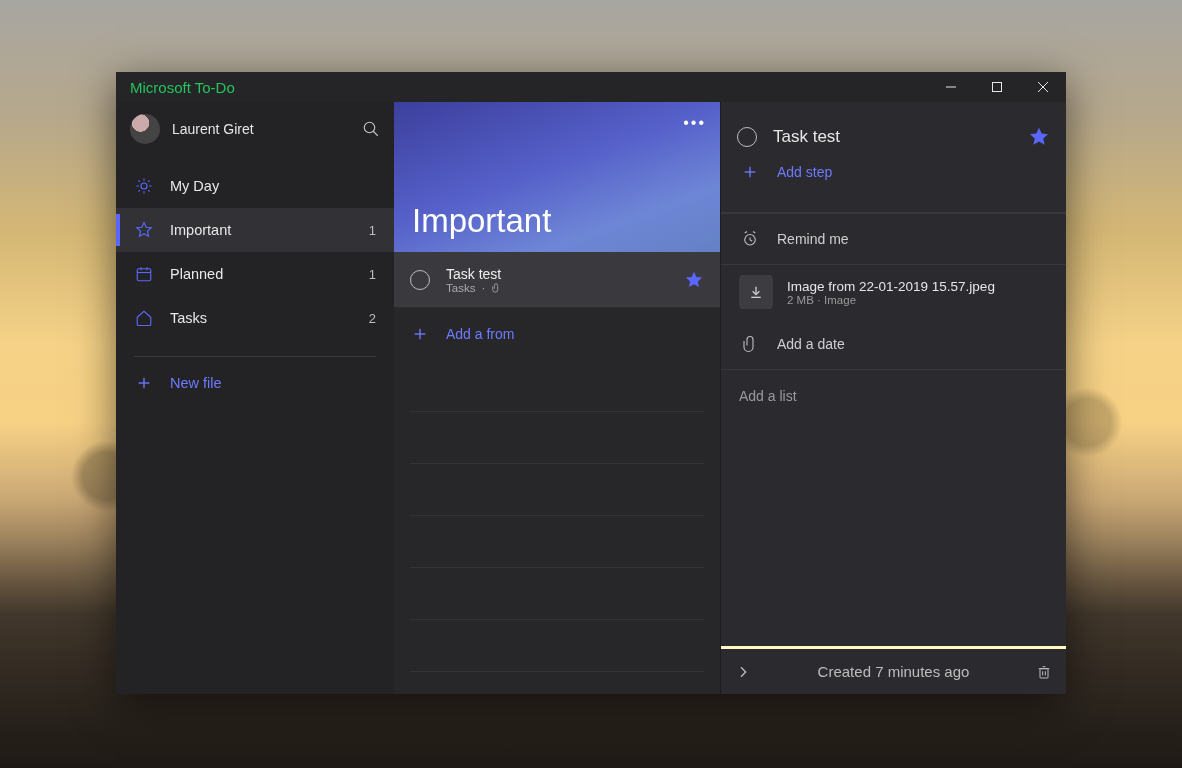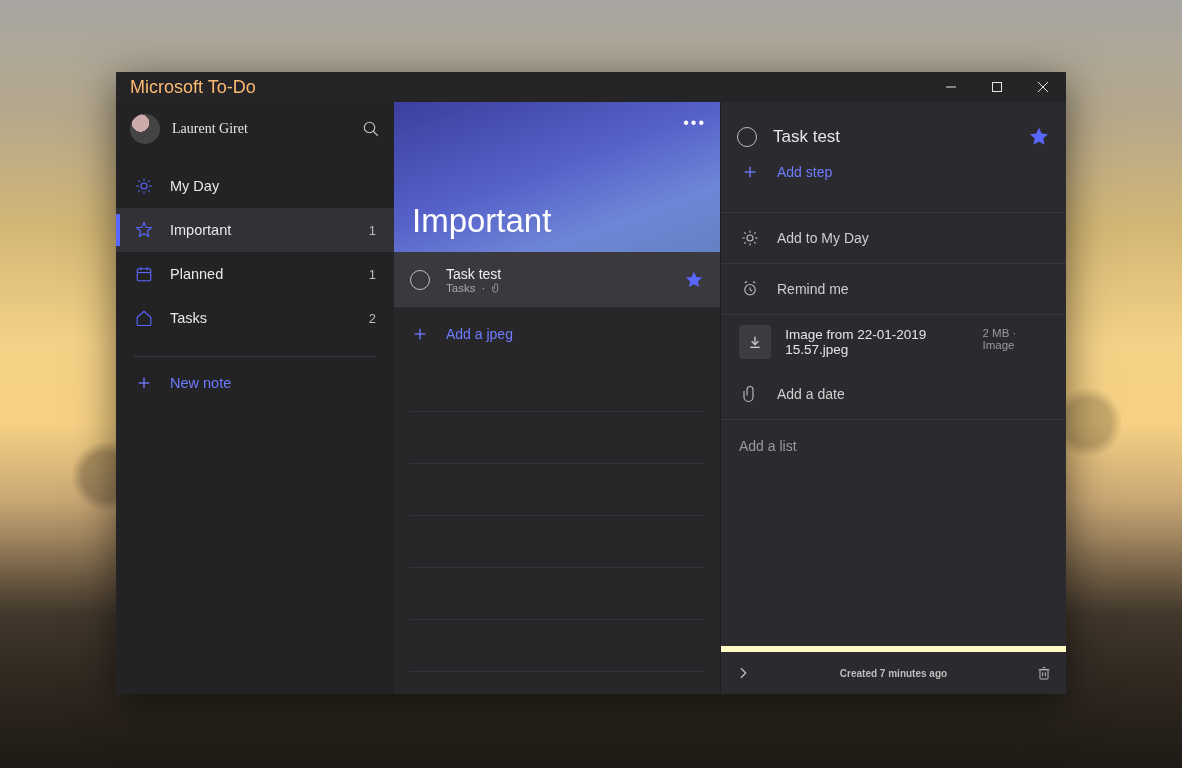--- a/index.html
+++ b/index.html
@@ -21,33 +21,33 @@
   .window {
     position: absolute; top: 72px; left: 116px;
     width: 950px; height: 622px;
     background: rgba(32,32,35,.97);
     box-shadow: 0 10px 40px rgba(0,0,0,.55);
     display: flex; flex-direction: column;
     color: #e6e6e6;
   }
   .titlebar {
     height: 30px; display: flex; align-items: center;
-    padding-left: 14px; font-size: 18px; color: #fdba74;
+    padding-left: 14px; font-size: 15px; color: #22c55e;
   }
   .win-controls { margin-left: auto; display: flex; }
   .win-btn { width: 46px; height: 30px; display:flex; align-items:center; justify-content:center; color:#e6e6e6; }
   .win-btn svg { width: 10px; height: 10px; }
   .content { flex:1; display:flex; min-height:0; }
 
   
   .sidebar { width: 278px; background:#232326; display:flex; flex-direction:column; padding-top:4px; }
   .profile { display:flex; align-items:center; padding:8px 14px 14px 14px; }
   .avatar { width:30px; height:30px; border-radius:50%;
     background: radial-gradient(circle at 35% 30%, #caa 0 30%, #444 31% 100%); }
-  .profile-name { font-size:14px; margin-left:12px;font-family:Liberation Serif, serif; }
+  .profile-name { font-size:14px; margin-left:12px; }
   .profile .search { margin-left:auto; color:#c7c7c7; }
   .nav { padding: 6px 0 12px 0; }
   .nav-item {
     display:flex; align-items:center; height:44px; padding:0 18px 0 18px;
     font-size:14.5px; color:#e8e8e8; position:relative;
   }
   .nav-item.selected { background:#323236; }
   .nav-item.selected::before{
     content:""; position:absolute; left:0; top:6px; bottom:6px; width:4px; background:#5a67ff;
   }
@@ -86,25 +86,25 @@
   .detail-head .chk{ margin-right:16px; }
   .detail-title { font-size:17px; font-weight:500; }
   .detail-head .task-star{ margin-left:auto; }
   .detail-btn { display:flex; align-items:flex-start; height:48px; padding:0 18px; font-size:14px; color:#6d7bff; }
   .detail-btn .ic{ width:22px; margin-right:16px; display:flex; align-items:center; justify-content:center;}
   .d-sep{ height:1px; background:#39393d; margin:0; }
   .detail-opt { display:flex; align-items:center; height:50px; padding:0 18px; font-size:14px; color:#cfcfcf; }
   .detail-opt .ic{ width:22px; margin-right:16px; color:#bdbdbd; display:flex; align-items:center; justify-content:center;}
   .attachment { display:flex; align-items:center; padding:10px 18px; gap:14px; }
   .att-thumb { width:34px; height:34px; background:#3d3d41; border-radius:4px; display:flex; align-items:center; justify-content:center; color:#cfcfcf;}
-  .att-texts{ display:flex; flex-direction:row; }
+  .att-texts{ display:flex; flex-direction:column; }
   .att-name{ font-size:13.5px; color:#e6e6e6; }
   .att-meta{ font-size:11.5px; color:#9a9a9a; }
   .note { padding:18px; font-size:14px; color:#9a9a9a; }
-  .footer { margin-top:auto; height:48px; border-top:6px solid #fef9c3; display:flex; align-items:center; padding:0 14px; color:#bdbdbd; font-size:10px;font-weight:bold;}
+  .footer { margin-top:auto; height:48px; border-top:3px solid #fef9c3; display:flex; align-items:center; padding:0 14px; color:#bdbdbd; font-size:15px;}
   .footer .created{ flex:1; text-align:center; }
   svg { display:block; }
 </style>
 </head>
 <body>
 
 <div class="bg"></div>
 
 <div class="window">
 
@@ -201,21 +201,21 @@
 
       <div class="divider"></div>
 
       <div class="newlist">
         <span class="ic">
           <svg width="16" height="16" viewBox="0 0 24 24">
               <line x1="12" y1="4" x2="12" y2="20" stroke="currentColor" stroke-width="2"></line>
               <line x1="4" y1="12" x2="20" y2="12" stroke="currentColor" stroke-width="2"></line>
             </svg>
         </span>
-        <span>New note</span>
+        <span>New file</span>
       </div>
     </div>
 
     <div class="center">
       <div class="hero">
         <div class="more">
           <span>•••</span>
         </div>
         <div class="hero-title">Important</div>
       </div>
@@ -240,21 +240,21 @@
           </div>
         </div>
 
         <div class="add-task">
           <span class="ic">
             <svg width="16" height="16" viewBox="0 0 24 24">
                 <line x1="12" y1="4" x2="12" y2="20" stroke="currentColor" stroke-width="2"></line>
                 <line x1="4" y1="12" x2="20" y2="12" stroke="currentColor" stroke-width="2"></line>
               </svg>
           </span>
-          <span>Add a jpeg</span>
+          <span>Add a from</span>
         </div>
 
         <div class="ghost-row"></div>
         <div class="ghost-row"></div>
         <div class="ghost-row"></div>
         <div class="ghost-row"></div>
         <div class="ghost-row"></div>
         <div class="ghost-row"></div>
       </div>
     </div>
@@ -275,38 +275,20 @@
           <svg width="16" height="16" viewBox="0 0 24 24">
               <line x1="12" y1="4" x2="12" y2="20" stroke="currentColor" stroke-width="2"></line>
               <line x1="4" y1="12" x2="20" y2="12" stroke="currentColor" stroke-width="2"></line>
             </svg>
         </span>
         <span>Add step</span>
       </div>
 
       <div class="d-sep"></div>
 
-      <div class="detail-opt">
-        <span class="ic">
-          <svg width="18" height="18" viewBox="0 0 24 24">
-              <circle cx="12" cy="12" r="4" fill="none" stroke="currentColor" stroke-width="1.5"></circle>
-              <g stroke="currentColor" stroke-width="1.5">
-                <line x1="12" y1="2" x2="12" y2="5"></line>
-                <line x1="12" y1="19" x2="12" y2="22"></line>
-                <line x1="2" y1="12" x2="5" y2="12"></line>
-                <line x1="19" y1="12" x2="22" y2="12"></line>
-                <line x1="4.5" y1="4.5" x2="6.5" y2="6.5"></line>
-                <line x1="17.5" y1="17.5" x2="19.5" y2="19.5"></line>
-                <line x1="19.5" y1="4.5" x2="17.5" y2="6.5"></line>
-                <line x1="6.5" y1="17.5" x2="4.5" y2="19.5"></line>
-              </g>
-            </svg>
-        </span>
-        <span>Add to My Day</span>
-      </div>
       <div class="d-sep"></div>
 
       <div class="detail-opt">
         <span class="ic">
           <svg width="18" height="18" viewBox="0 0 24 24">
               <circle cx="12" cy="13" r="7" fill="none" stroke="currentColor" stroke-width="1.5"></circle>
               <line x1="12" y1="10" x2="12" y2="13" stroke="currentColor" stroke-width="1.5"></line>
               <line x1="12" y1="13" x2="15" y2="15" stroke="currentColor" stroke-width="1.5"></line>
               <line x1="5" y1="4" x2="8" y2="2" stroke="currentColor" stroke-width="1.5"></line>
               <line x1="19" y1="4" x2="16" y2="2" stroke="currentColor" stroke-width="1.5"></line>

